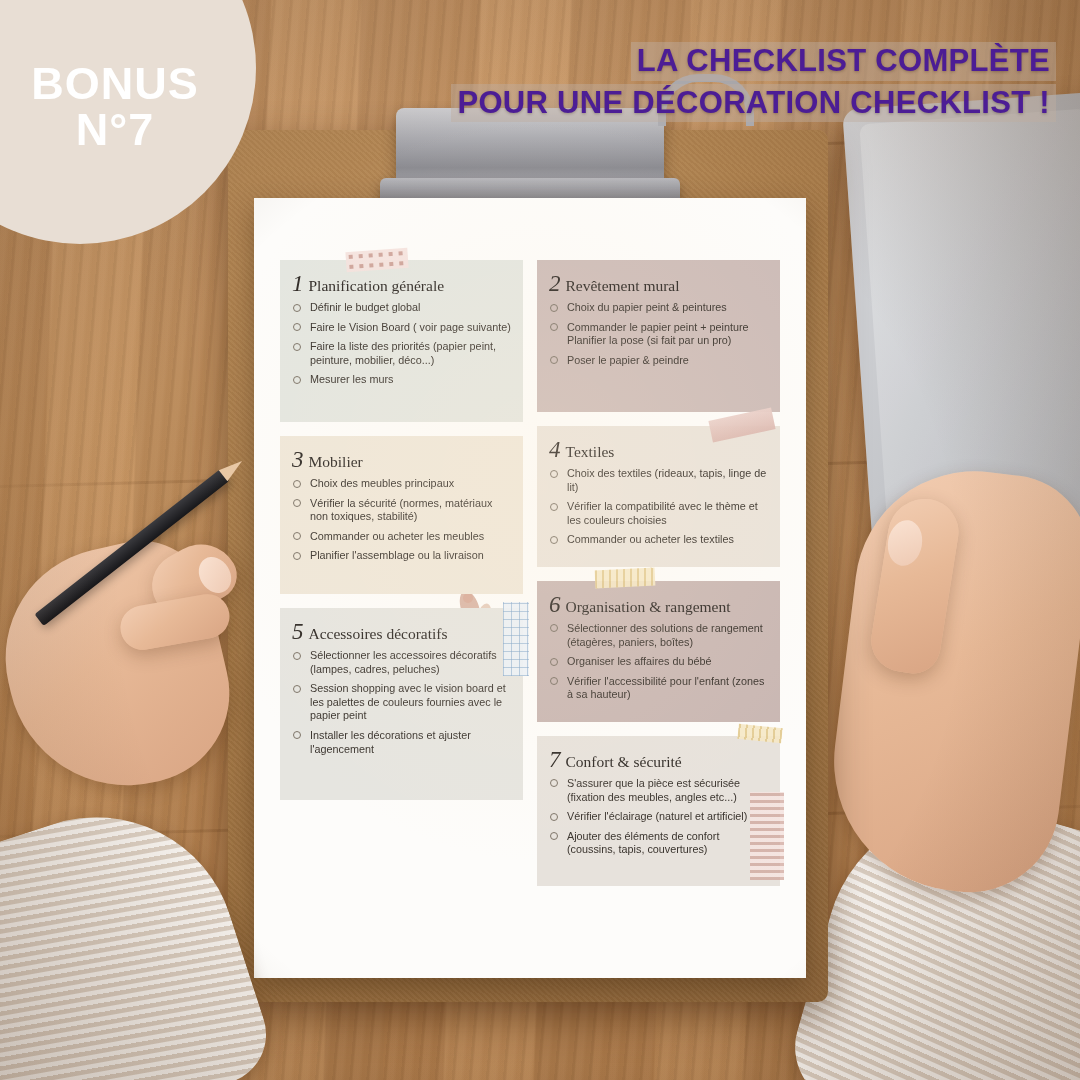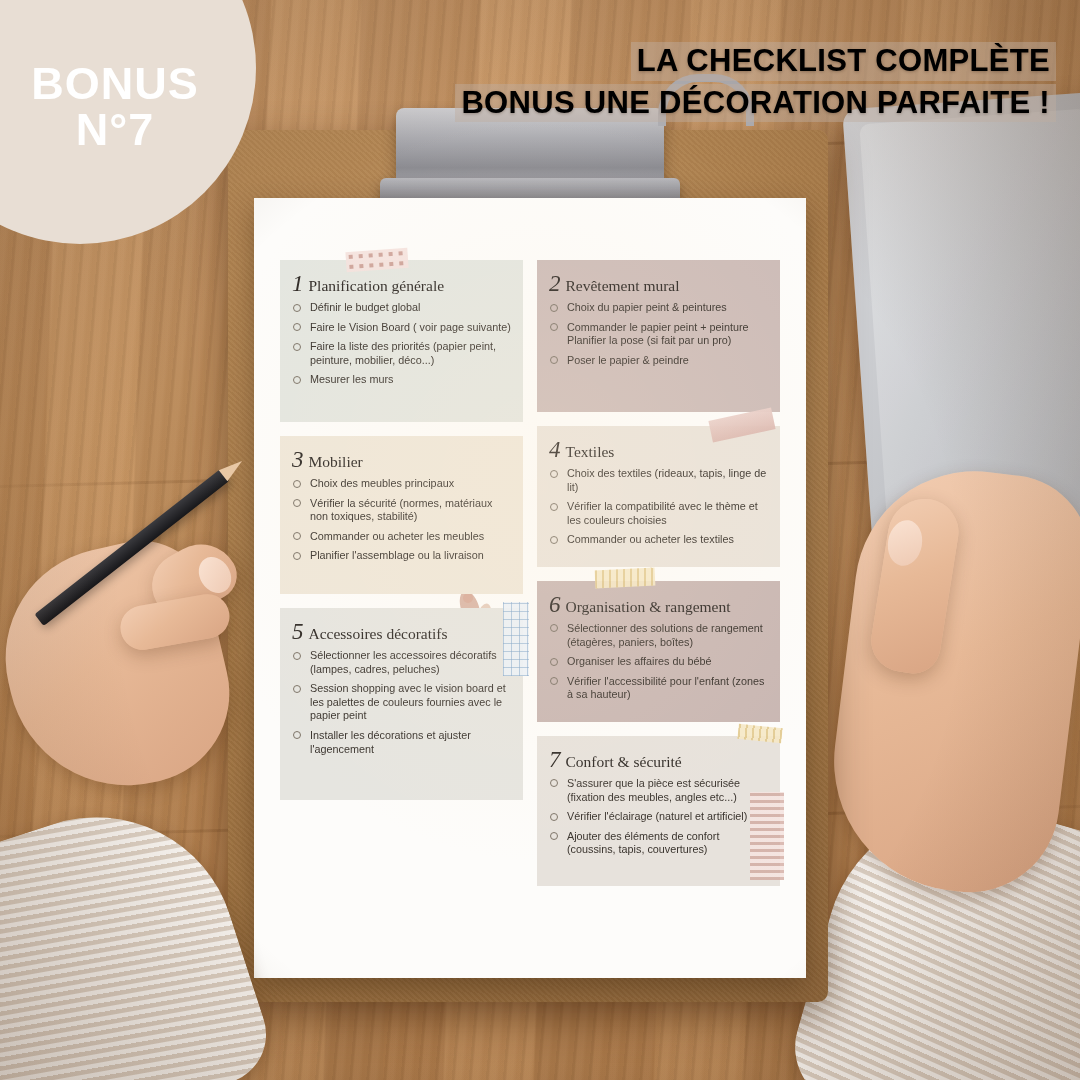--- a/index.html
+++ b/index.html
@@ -361,21 +361,21 @@
   #headline {
     position: absolute;
     right: 24px;
     top: 42px;
     text-align: right;
     width: 620px;
   }
   #headline span {
     display: inline-block;
     background: rgba(190,174,160,0.45);
-    color: #000000;
+    color: #4c1d95;
     font-weight: bold;
     font-size: 31px;
     letter-spacing: 0.3px;
     line-height: 1.18;
     padding: 1px 6px;
     margin-bottom: 3px;
     text-shadow: 0 1px 3px rgba(60,40,25,0.35);
   }
 </style>
 </head>
@@ -543,16 +543,16 @@
 
   <div class="vig"></div>
 
   <div id="bonus-circle">
     <div class="l1">BONUS</div>
     <div class="l2">N°7</div>
   </div>
 
   <div id="headline">
     <div><span>LA CHECKLIST COMPLÈTE</span></div>
-    <div><span>BONUS UNE DÉCORATION PARFAITE !</span></div>
+    <div><span>POUR UNE DÉCORATION CHECKLIST !</span></div>
   </div>
 
 </div>
 
 </body></html>

